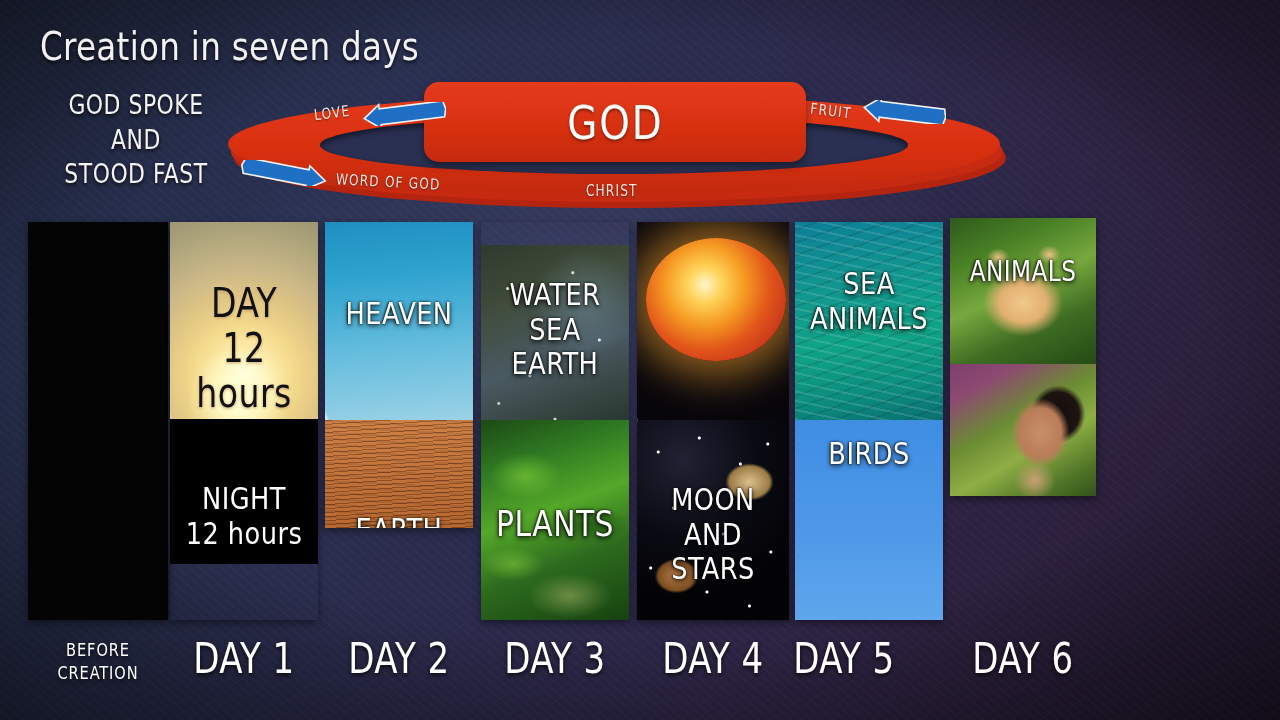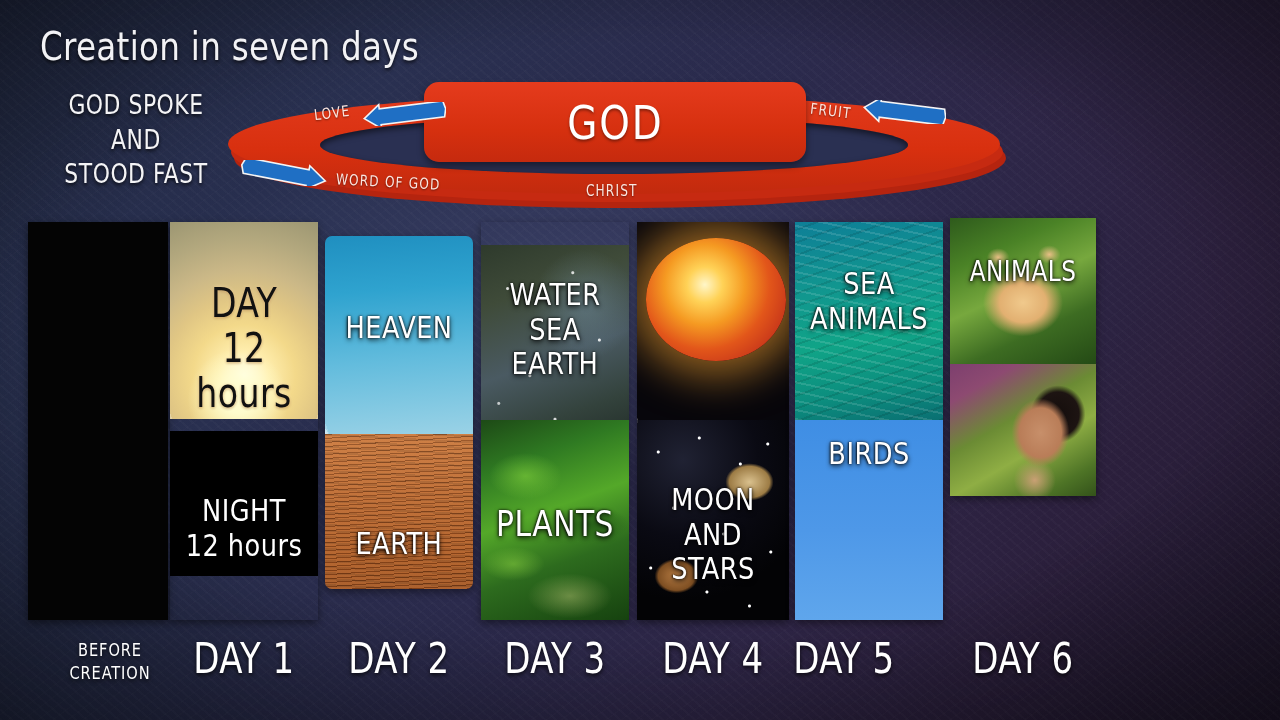--- a/index.html
+++ b/index.html
@@ -239,44 +239,44 @@
       </svg>
     </div>
   </div>
 
   <div id="columns">
       <div class="panel" style="left: 28px; width: 140px; top: 222px; height: 398px;">
         <div class="half" style="top: 0px; height: 398px;">
           <div class="art bc"></div>
         </div>
       </div>
-      <div class="daylab small" style="left: 40px; width: 140px;">
+      <div class="daylab small" style="left: 28px; width: 140px;">
         <span>BEFORE</span>
         <span>CREATION</span>
       </div>
       <div class="panel" style="left: 170px; width: 148px; top: 222px; height: 398px;">
         <div class="half" style="top: 0px; height: 197px;">
           <div class="art sunlamp"></div>
           <div class="cap dark" style="top: 59px; font-size: 40px;">
             <span>DAY</span>
             <span>12 hours</span>
           </div>
         </div>
-        <div class="half" style="top: 197px; height: 145px; margin-top: 12px;">
+        <div class="half" style="top: 197px; height: 145px;">
           <div class="art night"></div>
           <div class="cap" style="top: 62px; font-size: 31px;">
             <span>NIGHT</span>
             <span>12 hours</span>
           </div>
         </div>
       </div>
       <div class="daylab" style="left: 170px; width: 148px;">
         <span>DAY 1</span>
       </div>
-      <div class="panel" style="left: 325px; width: 148px; top: 236px; height: 353px; border-radius: 7px;">
+      <div class="panel" style="left: 325px; width: 148px; top: 222px; height: 306px;">
         <div class="half" style="top: 0px; height: 198px;">
           <div class="art sky"></div>
           <div class="cap" style="top: 74px; font-size: 31px;">
             <span>HEAVEN</span>
           </div>
         </div>
         <div class="half" style="top: 198px; height: 200px;">
           <div class="art soil"></div>
           <div class="cap" style="top: 92px; font-size: 31px;">
             <span>EARTH</span>

